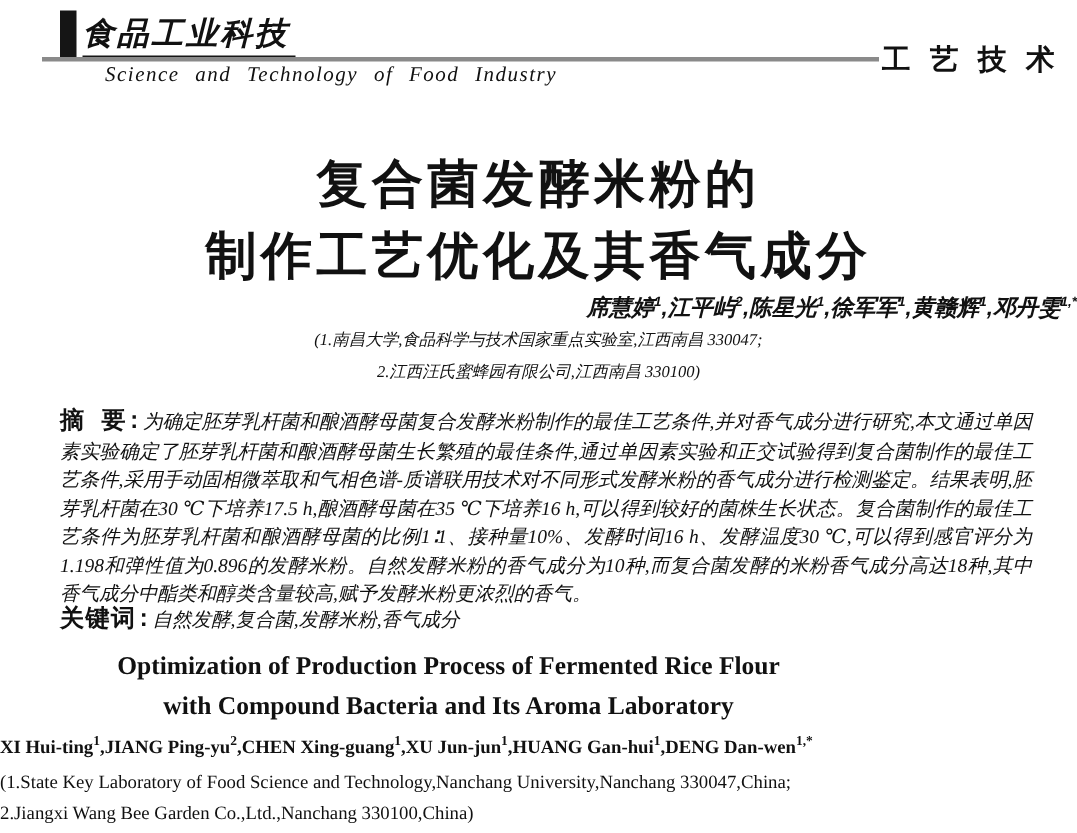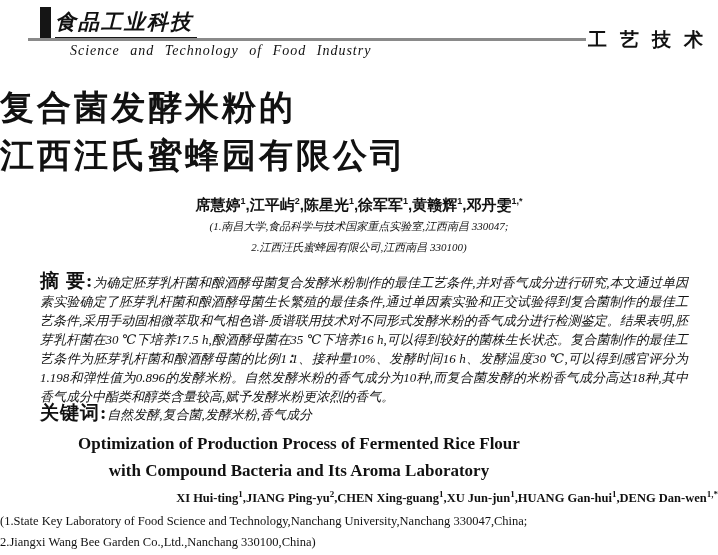--- a/index.html
+++ b/index.html
@@ -21,70 +21,71 @@
     position:absolute; left:70px; top:43px; width:290px; text-align:right;
     font-style:italic; font-size:14px; letter-spacing:1px; word-spacing:6px; white-space:nowrap;
   }
   .section-label {
     position:absolute; right:2px; top:27px; font-size:19px; font-weight:bold;
     letter-spacing:13px; white-space:nowrap;
     font-family:"Liberation Sans","DejaVu Sans",sans-serif;
   }
   
   .title-cn {
-    position:absolute; left:0; top:84px; width:718px; text-align:left;
+    position:absolute; left:0; top:100px; width:718px; text-align:center;
     font-size:34px; line-height:48px; font-weight:bold; letter-spacing:3px;
   }
   .authors-cn {
-    position:absolute; left:0; top:196px; width:718px; text-align:center;
+    position:absolute; left:0; top:196px; width:718px; text-align:right;
     font-size:15px; font-weight:bold; white-space:nowrap;
     font-family:"Liberation Sans","DejaVu Sans",sans-serif;
+    font-style:italic;
   }
   .affil-cn { position:absolute; left:0; width:718px; text-align:center; font-size:11px; font-style:italic; white-space:nowrap; }
   .affil-cn.l1 { top:219px; }
   .affil-cn.l2 { top:240px; }
   sup { font-size:9px; vertical-align:super; line-height:0; }
   
   .abstract {
     position:absolute; left:40px; top:271px; width:648px;
     font-size:13px; line-height:19px; text-align:justify; font-style:italic;
   }
   .abstract .lab, .keywords .lab {
     font-style:normal; font-weight:bold; letter-spacing:1px;
-    font-family:Liberation Serif, serif; font-size:19px;
+    font-family:Liberation Mono, monospace; font-size:16px;
   }
   .keywords {
     position:absolute; left:40px; top:403px; width:648px;
     font-size:13px; line-height:19px; font-style:italic; white-space:nowrap;
   }
   
   .title-en {
     position:absolute; left:0; top:430px; width:598px; text-align:center;
     font-size:17px; line-height:27px; font-weight:bold;
   }
   .authors-en {
-    position:absolute; left:0; top:491px; width:718px; text-align:right;
+    position:absolute; left:0; top:491px; width:718px; text-align:left;
     font-size:12.5px; font-weight:bold; white-space:nowrap;
   }
   .affil-en { position:absolute; left:0; width:718px; text-align:left; font-size:12.5px; white-space:nowrap; }
   .affil-en.l1 { top:514px; }
   .affil-en.l2 { top:535px; }
 </style>
 </head>
 <body>
 
 <div class="page">
 
   <div class="logo-bar"></div>
   <div class="logo-cn">食品工业科技</div>
   <div class="rule"></div>
   <div class="journal-en">Science and Technology of Food Industry</div>
   <div class="section-label">工艺技术</div>
 
-  <h1 class="title-cn"><span>复合菌发酵米粉的</span><br><span>江西汪氏蜜蜂园有限公司</span></h1>
+  <h1 class="title-cn"><span>复合菌发酵米粉的</span><br><span>制作工艺优化及其香气成分</span></h1>
 
   <div class="authors-cn"><span><span>席慧婷</span><sup>1</sup><span>,</span></span><span><span>江平屿</span><sup>2</sup><span>,</span></span><span><span>陈星光</span><sup>1</sup><span>,</span></span><span><span>徐军军</span><sup>1</sup><span>,</span></span><span><span>黄赣辉</span><sup>1</sup><span>,</span></span><span><span>邓丹雯</span><sup>1,*</sup></span></div>
   <div class="affil-cn l1">(1.南昌大学,食品科学与技术国家重点实验室,江西南昌 330047;</div>
   <div class="affil-cn l2">2.江西汪氏蜜蜂园有限公司,江西南昌 330100)</div>
 
   <p class="abstract"><b class="lab">摘  要:</b><span>为确定胚芽乳杆菌和酿酒酵母菌复合发酵米粉制作的最佳工艺条件,并对香气成分进行研究,本文通过单因素实验确定了胚芽乳杆菌和酿酒酵母菌生长繁殖的最佳条件,通过单因素实验和正交试验得到复合菌制作的最佳工艺条件,采用手动固相微萃取和气相色谱-质谱联用技术对不同形式发酵米粉的香气成分进行检测鉴定。结果表明,胚芽乳杆菌在30 ℃下培养17.5 h,酿酒酵母菌在35 ℃下培养16 h,可以得到较好的菌株生长状态。复合菌制作的最佳工艺条件为胚芽乳杆菌和酿酒酵母菌的比例1∶1、接种量10%、发酵时间16 h、发酵温度30 ℃,可以得到感官评分为1.198和弹性值为0.896的发酵米粉。自然发酵米粉的香气成分为10种,而复合菌发酵的米粉香气成分高达18种,其中香气成分中酯类和醇类含量较高,赋予发酵米粉更浓烈的香气。</span></p>
 
   <p class="keywords"><b class="lab">关键词:</b><span>自然发酵,复合菌,发酵米粉,香气成分</span></p>
 
   <h2 class="title-en"><span>Optimization of Production Process of Fermented Rice Flour</span><br><span>with Compound Bacteria and Its Aroma Laboratory</span></h2>

